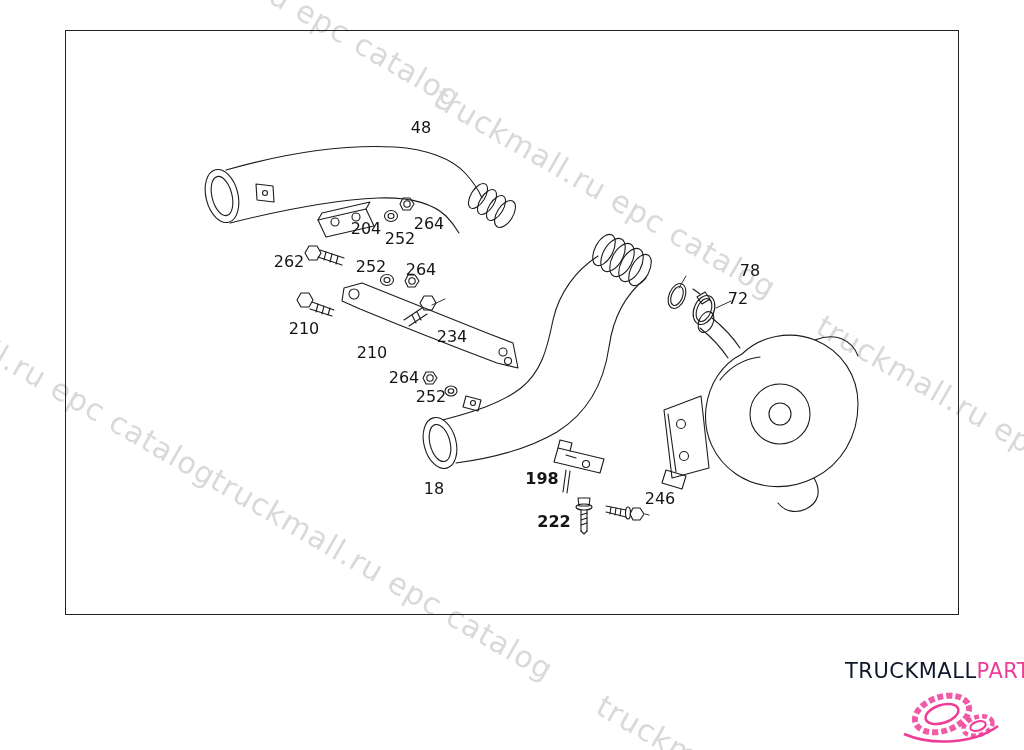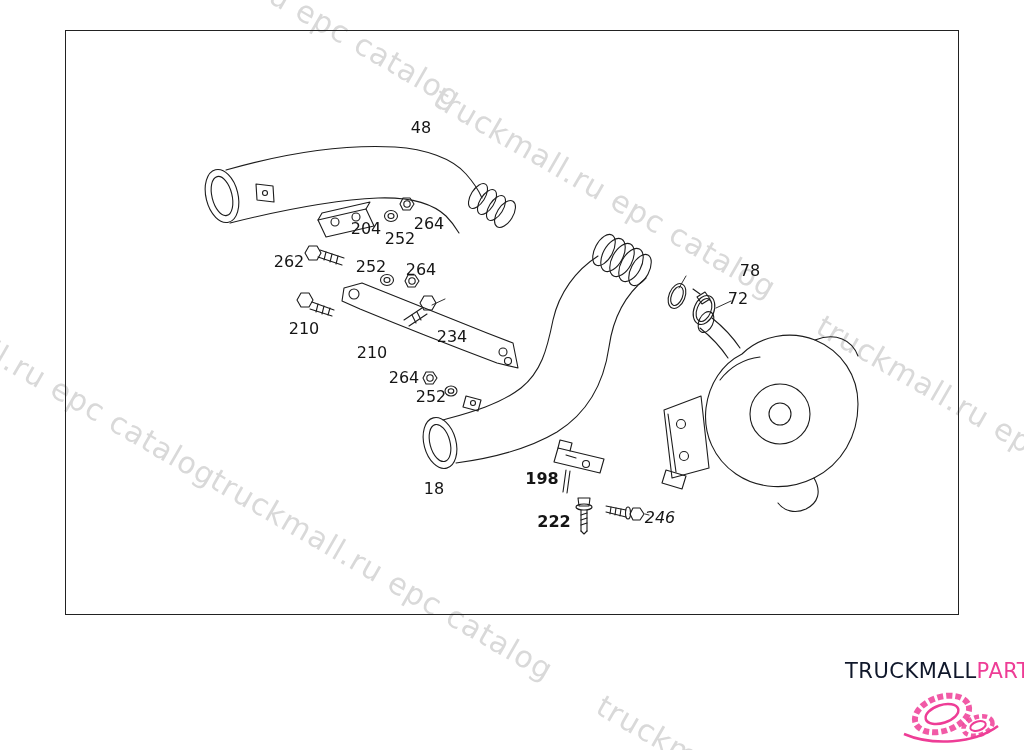--- a/index.html
+++ b/index.html
@@ -218,21 +218,21 @@
   <span class="part-label" style="left:371px; top:266px;">252</span>
   <span class="part-label" style="left:421px; top:269px;">264</span>
   <span class="part-label" style="left:452px; top:300px;margin-top:36px;">234</span>
   <span class="part-label" style="left:304px; top:328px;">210</span>
   <span class="part-label" style="left:372px; top:352px;">210</span>
   <span class="part-label" style="left:404px; top:377px;">264</span>
   <span class="part-label" style="left:431px; top:396px;">252</span>
   <span class="part-label" style="left:434px; top:488px;">18</span>
   <span class="part-label" style="left:542px; top:478px;font-weight:bold;">198</span>
   <span class="part-label" style="left:554px; top:521px;font-weight:bold;">222</span>
-  <span class="part-label" style="left:660px; top:517px;font-style:italic;">246</span>
+  <span class="part-label" style="left:660px; top:498px;">246</span>
   <span class="part-label" style="left:714px; top:270px;margin-left:36px;">78</span>
   <span class="part-label" style="left:738px; top:298px;">72</span>
 
   <div class="brand">
     <span class="primary">TRUCKMALL</span><span class="secondary">PARTS</span>
   </div>
   <svg class="brand-logo" viewBox="0 0 118 64">
     <g fill="none" stroke="#ee3d96">
       <ellipse cx="52" cy="30" rx="28" ry="17" transform="rotate(-18 52 30)" stroke-width="6" stroke-dasharray="6 3" opacity="0.85"></ellipse>
       <ellipse cx="52" cy="30" rx="17" ry="9" transform="rotate(-18 52 30)" stroke-width="2.5"></ellipse>

